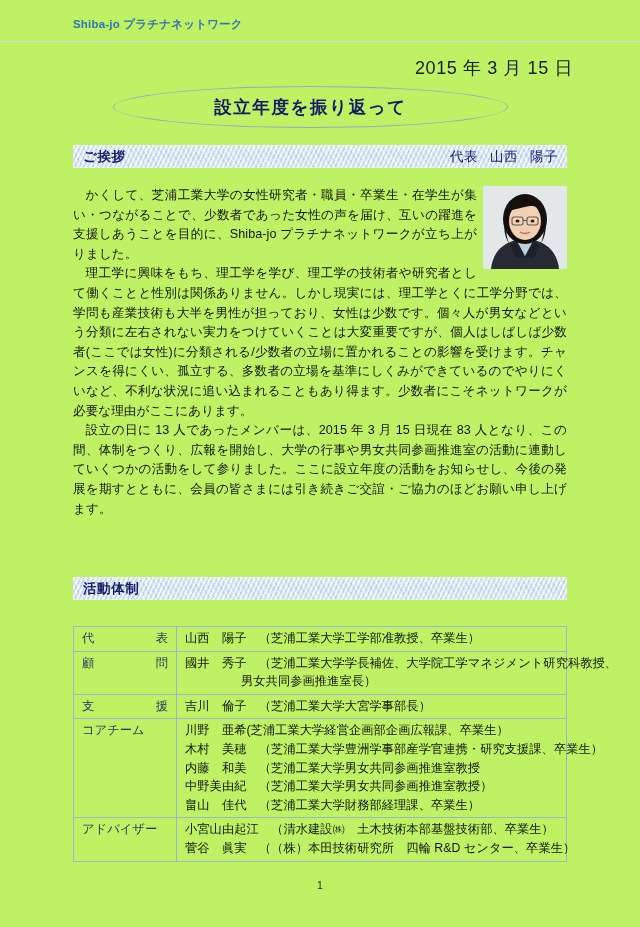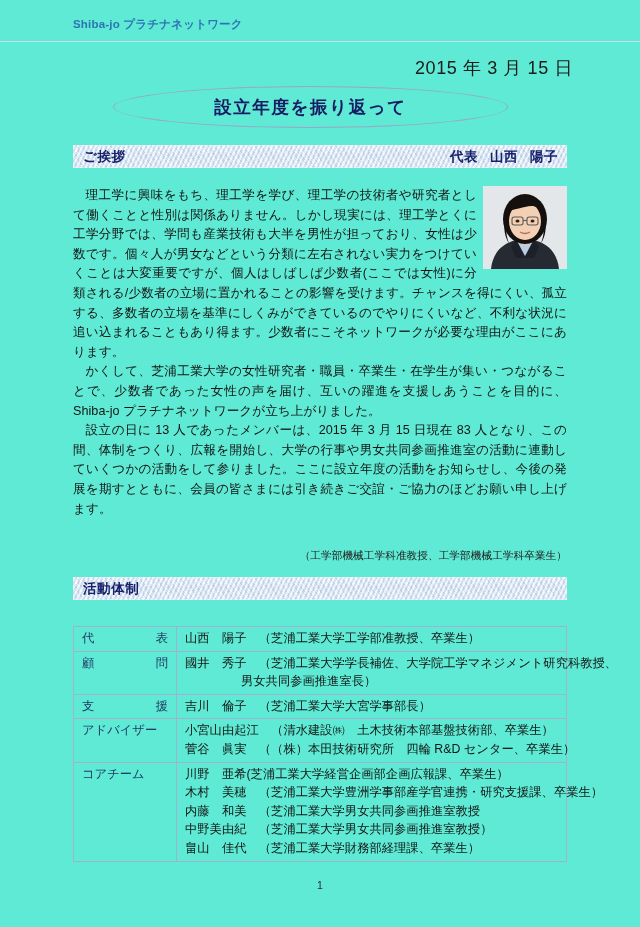--- a/index.html
+++ b/index.html
@@ -7,21 +7,21 @@
     padding: 0;
     background: #8a8a8a;
   }
   body {
     font-family: "Liberation Sans", "DejaVu Sans", sans-serif;
   }
   #page {
     position: relative;
     width: 640px;
     height: 927px;
-    background: #5eead4;
+    background: #bef264;
     overflow: hidden;
     box-sizing: border-box;
   }
 
   
   .masthead {
     position: absolute;
     left: 0; top: 0;
     width: 640px;
     height: 42px;
@@ -101,21 +101,21 @@
     color: #17216b;
     letter-spacing: .6px;
     white-space: nowrap;
   }
   .band-right {
     position: absolute;
     right: 9px;
     top: 50%;
     transform: translateY(-50%);
     font-size: 13.5px;
-    font-weight: bold;
+    font-weight: normal;
     color: #17216b;
     letter-spacing: .5px;
     white-space: nowrap;
   }
   .band-right .sp { display: inline-block; width: 12px; }
 
   
   .portrait {
     position: absolute;
     left: 483px;
@@ -234,22 +234,22 @@
 
   <div class="band" style="top:145px;">
     <div class="band-label">ご挨拶</div>
     <div class="band-right">
       <span>代表</span><span class="sp"></span><span>山西</span><span class="sp"></span><span>陽子</span>
     </div>
   </div>
 
   <div class="body-text">
     <div class="float-photo"></div>
+    <p>かくして、芝浦工業大学の女性研究者・職員・卒業生・在学生が集い・つながることで、少数者であった女性の声を届け、互いの躍進を支援しあうことを目的に、Shiba-jo プラチナネットワークが立ち上がりました。</p>
     <p>理工学に興味をもち、理工学を学び、理工学の技術者や研究者として働くことと性別は関係ありません。しかし現実には、理工学とくに工学分野では、学問も産業技術も大半を男性が担っており、女性は少数です。個々人が男女などという分類に左右されない実力をつけていくことは大変重要ですが、個人はしばしば少数者(ここでは女性)に分類される/少数者の立場に置かれることの影響を受けます。チャンスを得にくい、孤立する、多数者の立場を基準にしくみができているのでやりにくいなど、不利な状況に追い込まれることもあり得ます。少数者にこそネットワークが必要な理由がここにあります。</p>
-    <p>かくして、芝浦工業大学の女性研究者・職員・卒業生・在学生が集い・つながることで、少数者であった女性の声を届け、互いの躍進を支援しあうことを目的に、Shiba-jo プラチナネットワークが立ち上がりました。</p>
     <p>設立の日に 13 人であったメンバーは、2015 年 3 月 15 日現在 83 人となり、この間、体制をつくり、広報を開始し、大学の行事や男女共同参画推進室の活動に連動していくつかの活動をして参りました。ここに設立年度の活動をお知らせし、今後の発展を期すとともに、会員の皆さまには引き続きご交誼・ご協力のほどお願い申し上げます。</p>
   </div>
 
   <div class="portrait">
     <svg width="84" height="83" viewBox="0 0 84 83">
       <rect x="0" y="0" width="84" height="83" fill="#eceef1"></rect>
       <rect x="0" y="0" width="84" height="83" fill="#e4e7ea"></rect>
 
       <path d="M8 83 C10 64 22 57 33 54 L51 54 C62 57 74 64 76 83 Z" fill="#262a33"></path>
 
@@ -274,21 +274,20 @@
         <line x1="40" y1="34.5" x2="44" y2="34.5"></line>
       </g>
 
       <ellipse cx="34.5" cy="35" rx="2" ry="1.5" fill="#2a201c"></ellipse>
       <ellipse cx="49.5" cy="35" rx="2" ry="1.5" fill="#2a201c"></ellipse>
 
       <path d="M37 46 Q42 49 47 46" stroke="#b5715f" stroke-width="1.3" fill="none"></path>
     </svg>
   </div>
 
-  <div class="byline">（工学部機械工学科准教授、工学部機械工学科卒業生）</div>
 
   <div class="band" style="top:577px;">
     <div class="band-label">活動体制</div>
   </div>
 
 
   <table class="org-table">
     <tbody id="org-table-body">
         <tr>
           <td class="role">
@@ -315,41 +314,41 @@
         </tr>
         <tr>
           <td class="role">
             <span class="just">
               <span>支</span>
               <span>援</span>
             </span>
           </td>
           <td class="members">
             <span class="mline">吉川　倫子　（芝浦工業大学大宮学事部長）</span>
-          </td>
-        </tr>
-        <tr>
-          <td class="role">
-            <span class="plain">アドバイザー</span>
-          </td>
-          <td class="members">
-            <span class="mline">小宮山由起江　（清水建設㈱　土木技術本部基盤技術部、卒業生）</span>
-            <span class="mline">菅谷　眞実　（（株）本田技術研究所　四輪 R&amp;D センター、卒業生）</span>
           </td>
         </tr>
         <tr>
           <td class="role">
             <span class="plain">コアチーム</span>
           </td>
           <td class="members">
             <span class="mline">川野　亜希(芝浦工業大学経営企画部企画広報課、卒業生）</span>
             <span class="mline">木村　美穂　（芝浦工業大学豊洲学事部産学官連携・研究支援課、卒業生）</span>
             <span class="mline">内藤　和美　（芝浦工業大学男女共同参画推進室教授</span>
             <span class="mline">中野美由紀　（芝浦工業大学男女共同参画推進室教授）</span>
             <span class="mline">畠山　佳代　（芝浦工業大学財務部経理課、卒業生）</span>
           </td>
         </tr>
+        <tr>
+          <td class="role">
+            <span class="plain">アドバイザー</span>
+          </td>
+          <td class="members">
+            <span class="mline">小宮山由起江　（清水建設㈱　土木技術本部基盤技術部、卒業生）</span>
+            <span class="mline">菅谷　眞実　（（株）本田技術研究所　四輪 R&amp;D センター、卒業生）</span>
+          </td>
+        </tr>
       </tbody>
   </table>
 
   <div class="page-number">1</div>
 
 </div>
 
 </body></html>

